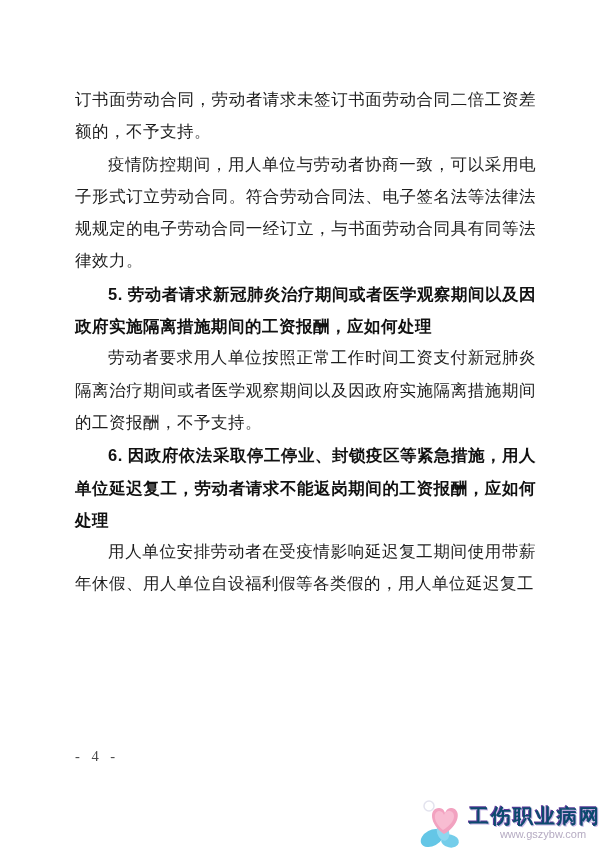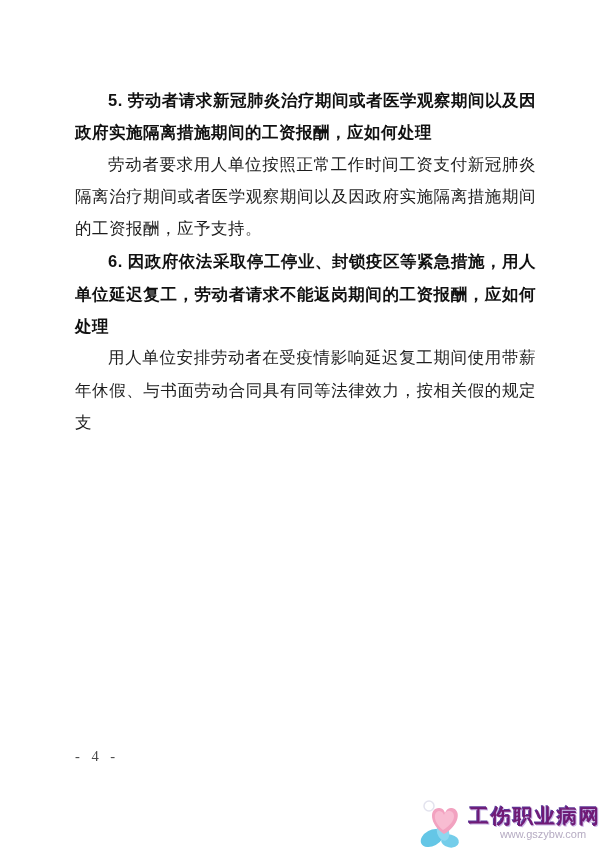--- a/index.html
+++ b/index.html
@@ -63,44 +63,46 @@
   .wm-textcol {
     display: flex;
     flex-direction: column;
     align-items: center;
   }
   .wm-name {
     font-family: "Liberation Sans", "DejaVu Sans", sans-serif;
     font-weight: bold;
     font-size: 20px;
     letter-spacing: 2px;
-    color: #701a75;
+    color: #0c4a6e;
     text-shadow: 1px 1px 0 #c9b6e6, -1px -1px 0 #5d3a99;
     line-height: 22px;
     white-space: nowrap;
   }
   .wm-url {
     font-family: "Liberation Sans", "DejaVu Sans", sans-serif;
     font-size: 11px;
     color: #b5abc2;
     line-height: 13px;
     margin-top: 1px;
     margin-left: 16px;
   }
 </style>
 </head>
 <body>
 
 <div class="page">
 
   <main class="content">
+    <p class="para continuation">订书面劳动合同，劳动者请求未签订书面劳动合同二倍工资差额的，不予支持。</p>
+    <p class="para">疫情防控期间，用人单位与劳动者协商一致，可以采用电子形式订立劳动合同。符合劳动合同法、电子签名法等法律法规规定的电子劳动合同一经订立，与书面劳动合同具有同等法律效力。</p>
     <p class="para heading">5. 劳动者请求新冠肺炎治疗期间或者医学观察期间以及因政府实施隔离措施期间的工资报酬，应如何处理</p>
-    <p class="para">劳动者要求用人单位按照正常工作时间工资支付新冠肺炎隔离治疗期间或者医学观察期间以及因政府实施隔离措施期间的工资报酬，应予支持。</p>
+    <p class="para">劳动者要求用人单位按照正常工作时间工资支付新冠肺炎隔离治疗期间或者医学观察期间以及因政府实施隔离措施期间的工资报酬，不予支持。</p>
     <p class="para heading">6. 因政府依法采取停工停业、封锁疫区等紧急措施，用人单位延迟复工，劳动者请求不能返岗期间的工资报酬，应如何处理</p>
-    <p class="para">用人单位安排劳动者在受疫情影响延迟复工期间使用带薪年休假、与书面劳动合同具有同等法律效力，按相关假的规定支</p>
+    <p class="para">用人单位安排劳动者在受疫情影响延迟复工期间使用带薪年休假、用人单位自设福利假等各类假的，用人单位延迟复工</p>
   </main>
 
   <div class="page-footer">
     <span>- 4 -</span>
   </div>
 
   <div class="watermark">
     <span class="wm-logo">
       <svg width="48" height="58" viewBox="0 0 48 58" xmlns="http://www.w3.org/2000/svg">
         <circle cx="10" cy="12" r="5" fill="none" stroke="#e3e3ee" stroke-width="1.5"></circle>

